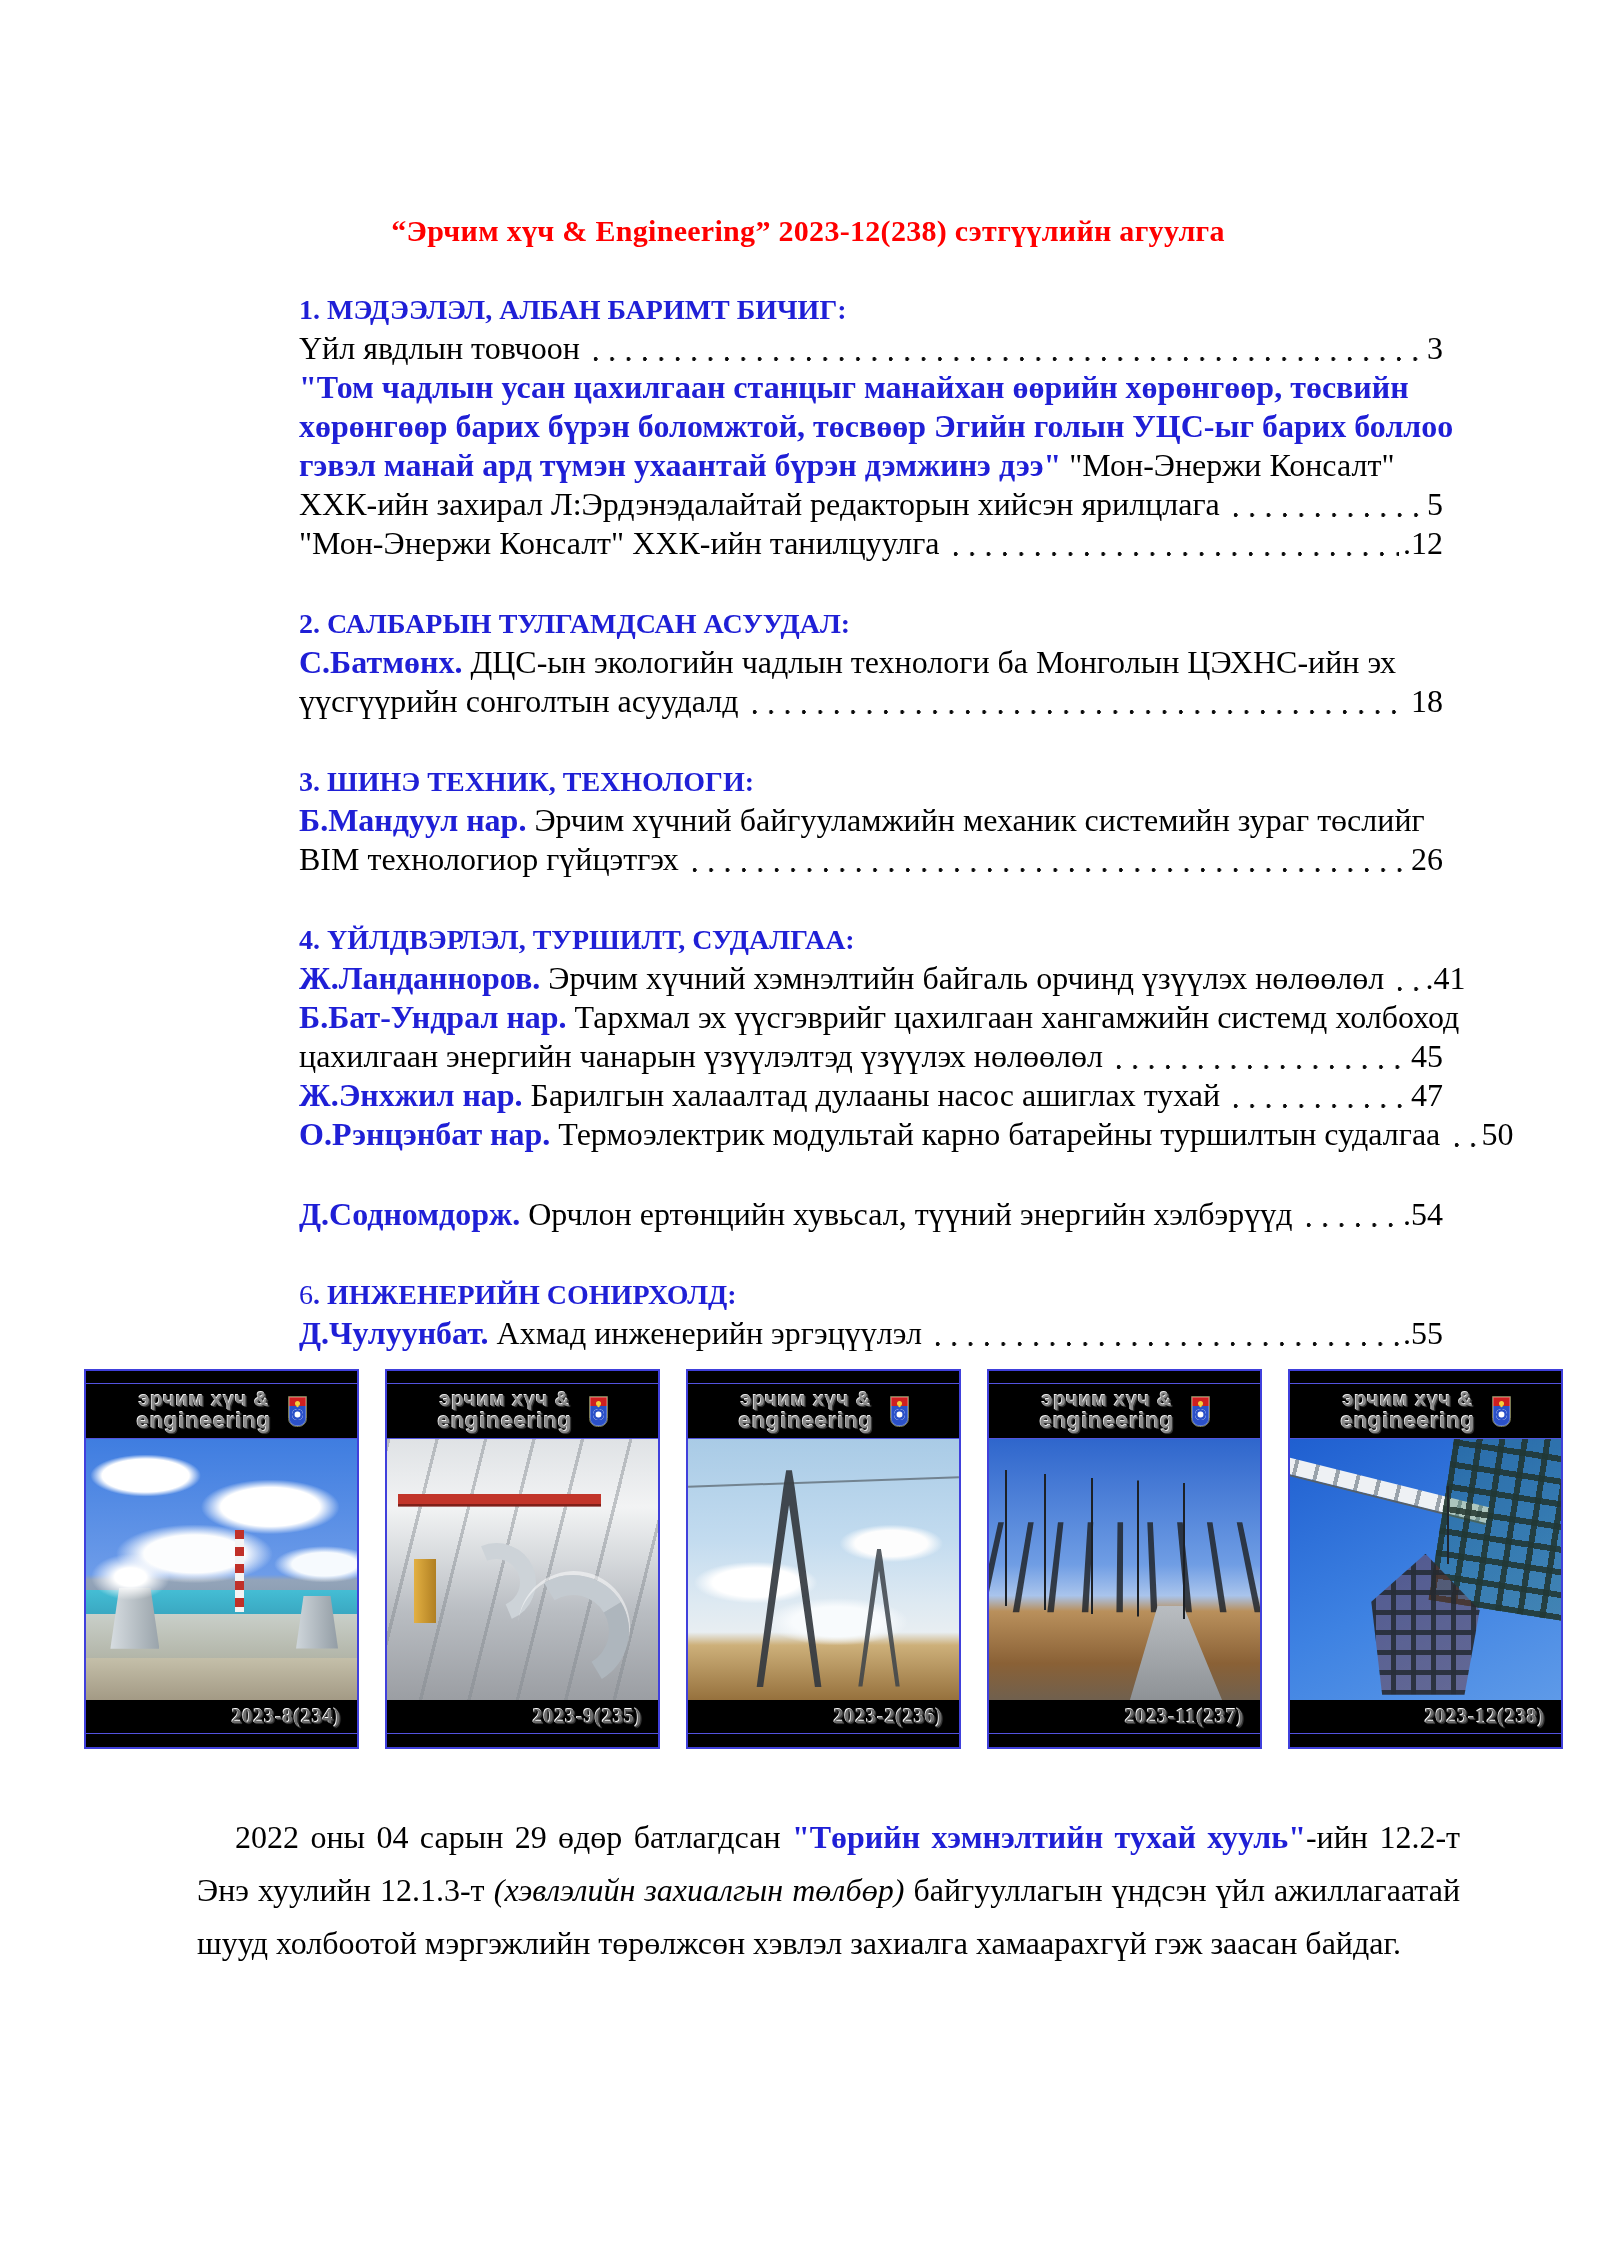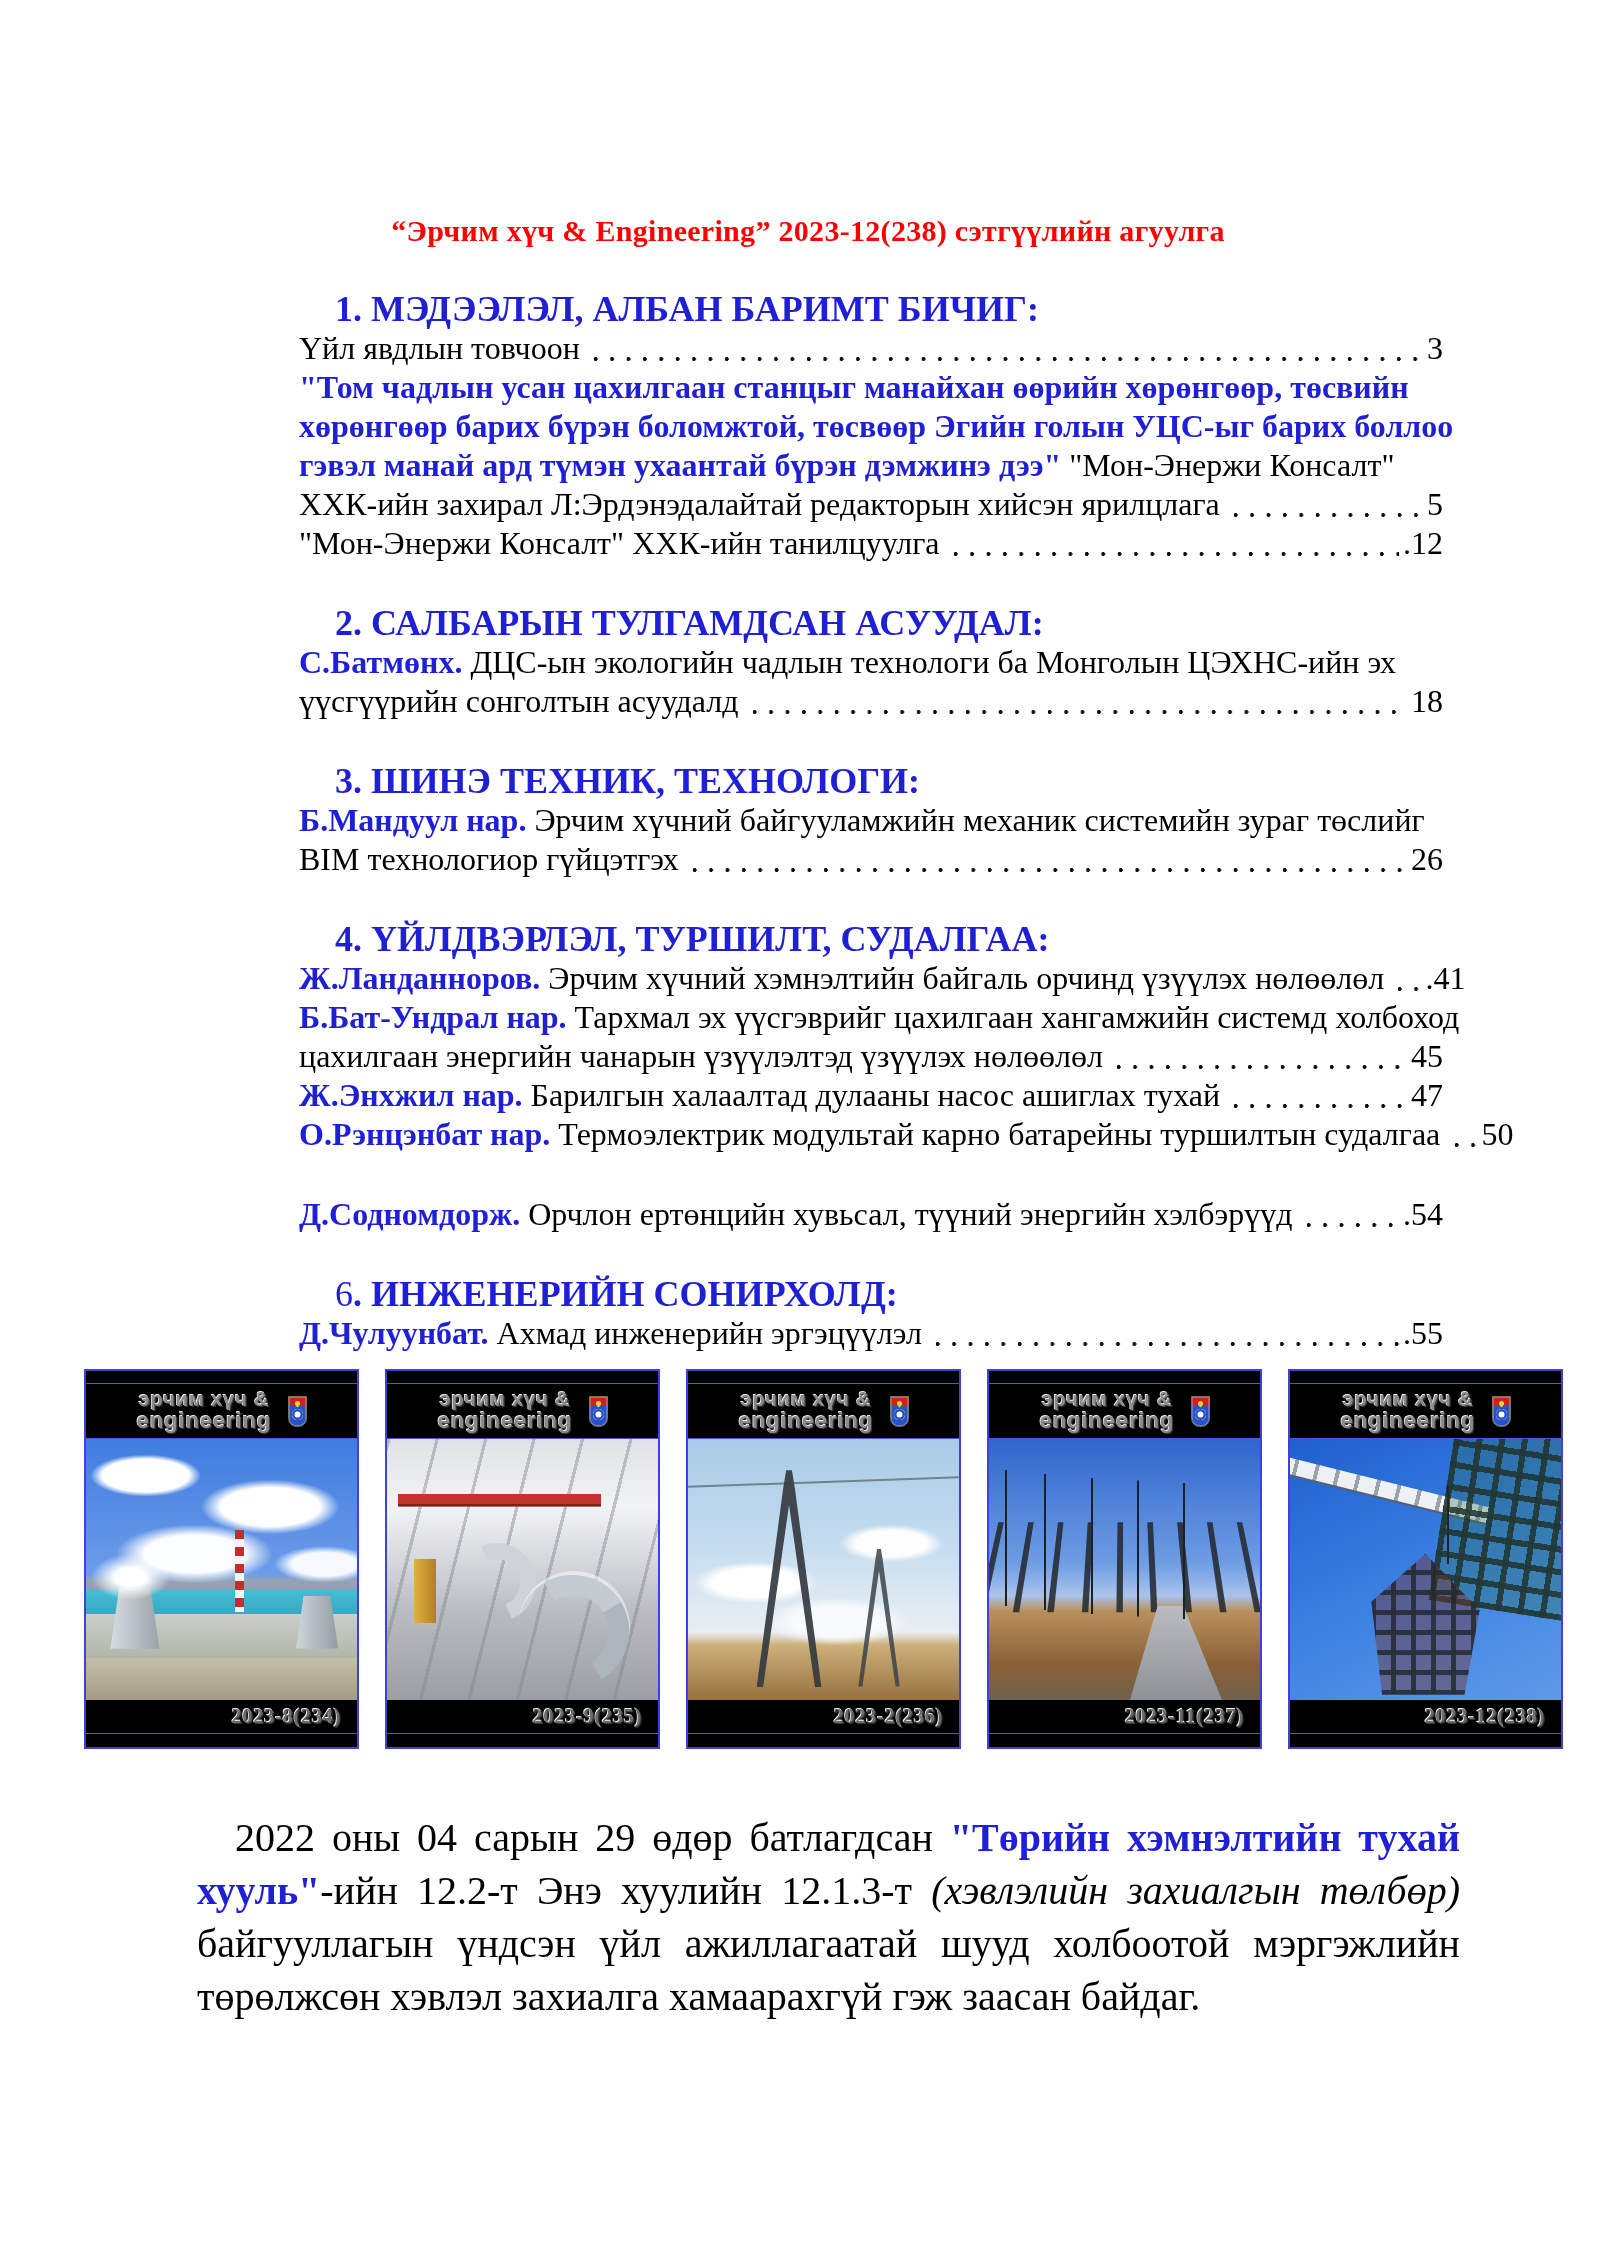--- a/index.html
+++ b/index.html
@@ -8,21 +8,21 @@
 
   
   .page-title{
     margin:214px 0 42px 0;
     text-align:center;
     font-size:30px; font-weight:bold; color:#ff0000;
     letter-spacing:0.3px;
   }
   #toc{ margin-left:299px; width:1144px; }
   .toc-section + .toc-section{ margin-top:41px; }
-  .toc-heading{ font-size:36px; line-height:39px; color:#1f1fd6; font-weight:bold; white-space:pre;margin-left:36px; }
+  .toc-heading{ font-size:28px; line-height:39px; color:#1f1fd6; font-weight:bold; white-space:pre; }
   .toc-heading .seg-accent{ font-weight:normal; }
   .toc-line{ display:flex; align-items:flex-end; font-size:32px; line-height:39px; }
   .seg{ white-space:pre; flex:0 0 auto; }
   .seg-plain{ color:#000; }
   .seg-accent{ color:#1f1fd6; }
   .seg-accent-bold{ color:#1f1fd6; font-weight:bold; }
   .seg-italic{ font-style:italic; }
   .dots{
     flex:1 1 26px; min-width:24px; height:8px; align-self:flex-end;
     margin:0 4px 4.6px 5.3px;
@@ -121,21 +121,21 @@
       linear-gradient(rgba(120,50,40,.45), rgba(120,50,40,.45));
     clip-path:polygon(50% 0,100% 40%,86% 100%,10% 100%,0 34%); }
   .p-crane .s4{ left:58%; top:18%; width:2px; height:30%; background:#20262c; }
 
   .cover-caption{ height:33px; display:flex; align-items:center; justify-content:flex-end; padding-right:16px; }
   .caption-text{ font-size:20.4px; font-weight:bold; color:#6b6b6b;
     text-shadow:-0.7px -0.7px 0 #ffffff, 1.3px 1.3px 0.7px #3a3a3a; letter-spacing:0.7px; }
 
   
   #footer{ margin:62px 156px 0 197px; width:1263px;
-    font-size:40px; line-height:53px; text-align:justify; text-indent:38px; }
+    font-size:32px; line-height:53px; text-align:justify; text-indent:38px; }
 </style>
 </head>
 <body>
 
 <h1 class="page-title">“Эрчим хүч &amp; Engineering” 2023-12(238) сэтгүүлийн агуулга</h1>
 
 <main id="toc">
     <div class="toc-section">
       <div class="toc-heading"><span class="seg seg-accent-bold">1. МЭДЭЭЛЭЛ, АЛБАН БАРИМТ БИЧИГ:</span></div>
       <div class="toc-line">

